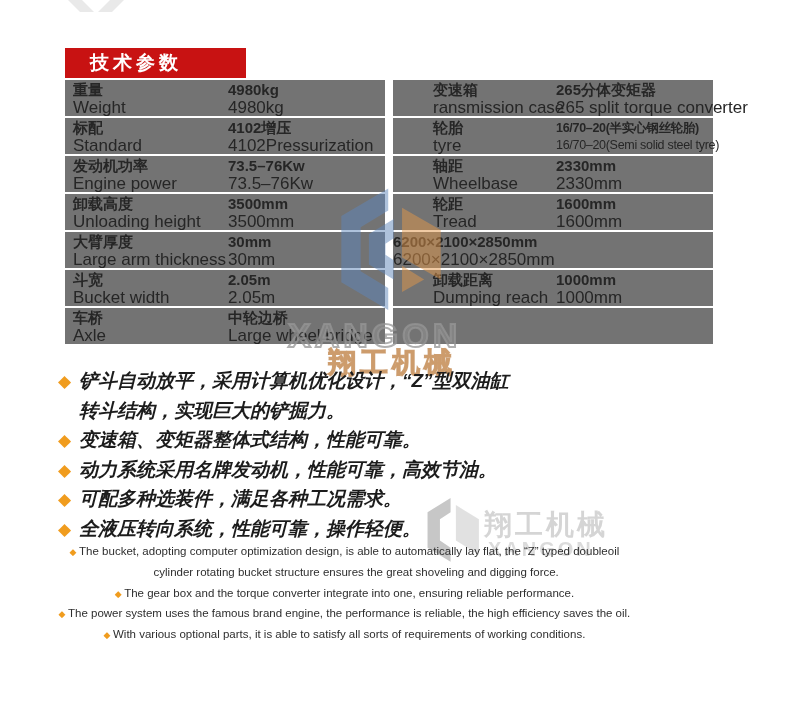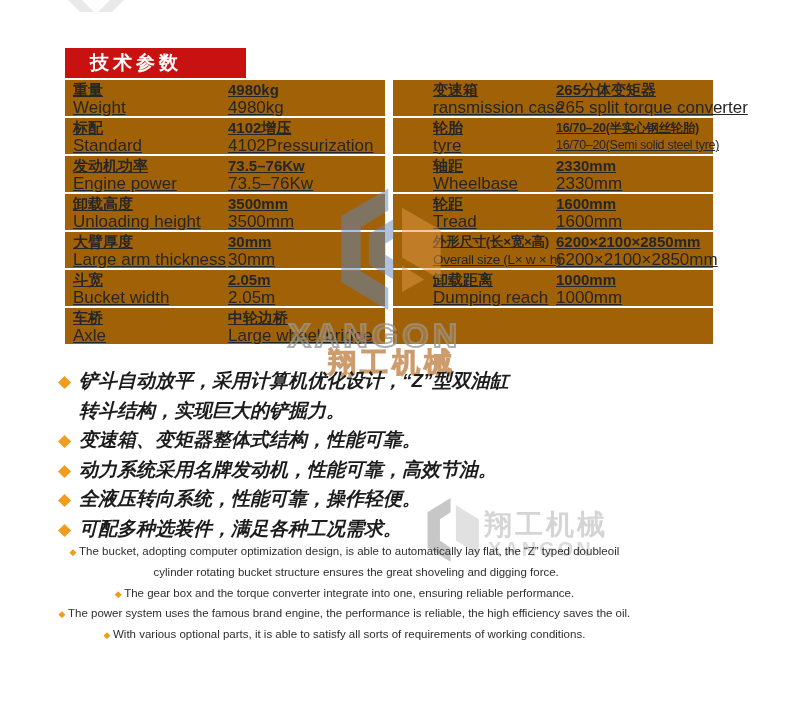--- a/index.html
+++ b/index.html
@@ -52,25 +52,24 @@
   }
 
   
   .spec-table {
     position: absolute; left: 65px; top: 80px; z-index: 1;
     width: 648px; display: flex; gap: 8px;
   }
   .half { width: 320px; }
   .srow {
     display: flex; align-items: flex-start;
-    background: #a16207;
+    background: #737373;
     height: 36px; margin-bottom: 2px;
     box-sizing: border-box; padding-top: 1px;
     overflow: visible;
-    text-decoration: underline;
   }
   .cell { box-sizing: border-box; }
   .cell-label { padding-left: 8px; }
   .half-left  .cell-label { width: 155px; }
   .half-left  .cell-value { width: 157px; margin-left: 8px; }
   .half-right .cell-label { width: 163px; padding-left: 40px; }
   .half-right .cell-value { width: 149px; }
   .t-zh { font-size: 15px; line-height: 18px; font-weight: 700; white-space: nowrap; }
   .t-en { font-size: 17px; line-height: 17px; font-weight: 400; white-space: nowrap; }
   .srow.condensed .cell-value .t-zh,
@@ -237,24 +236,20 @@
           <div class="t-zh">轮距</div>
           <div class="t-en">Tread</div>
         </div>
         <div class="cell cell-value">
           <div class="t-zh">1600mm</div>
           <div class="t-en">1600mm</div>
         </div>
       </div>
 
       <div class="srow wide-label">
-        <div class="cell cell-label">
-          <div class="t-zh">外形尺寸(长×宽×高)</div>
-          <div class="t-en">Overall size (L× w × h)</div>
-        </div>
         <div class="cell cell-value">
           <div class="t-zh">6200×2100×2850mm</div>
           <div class="t-en">6200×2100×2850mm</div>
         </div>
       </div>
 
       <div class="srow">
         <div class="cell cell-label">
           <div class="t-zh">卸载距离</div>
           <div class="t-en">Dumping reach</div>
@@ -279,22 +274,22 @@
     </svg>
   </div>
   <div class="wm wm-center-en">XANGON</div>
   <div class="wm wm-center-zh">翔工机械</div>
 
   <div class="features-zh">
     <div class="line"><span class="diamond">◆</span><span>铲斗自动放平，采用计算机优化设计，“Z”型双油缸</span></div>
     <div class="line"><span class="diamond"></span><span>转斗结构，实现巨大的铲掘力。</span></div>
     <div class="line"><span class="diamond">◆</span><span>变速箱、变矩器整体式结构，性能可靠。</span></div>
     <div class="line"><span class="diamond">◆</span><span>动力系统采用名牌发动机，性能可靠，高效节油。</span></div>
+    <div class="line"><span class="diamond">◆</span><span>可配多种选装件，满足各种工况需求。</span></div>
     <div class="line"><span class="diamond">◆</span><span>全液压转向系统，性能可靠，操作轻便。</span></div>
-    <div class="line"><span class="diamond">◆</span><span>可配多种选装件，满足各种工况需求。</span></div>
   </div>
 
   <div class="wm wm-side-logo">
     <svg width="62" height="90" viewBox="0 0 70 100">
       <path d="M30 6 L4 22 L4 62 L30 78 L30 62 L18 54 L18 30 L30 22 Z" fill="#9a9a9a"></path>
       <path d="M36 14 L62 30 L62 70 L36 54 Z" fill="#c9c9c9"></path>
     </svg>
   </div>
   <div class="wm wm-side-zh">翔工机械</div>
   <div class="wm wm-side-en">XANGON</div>

